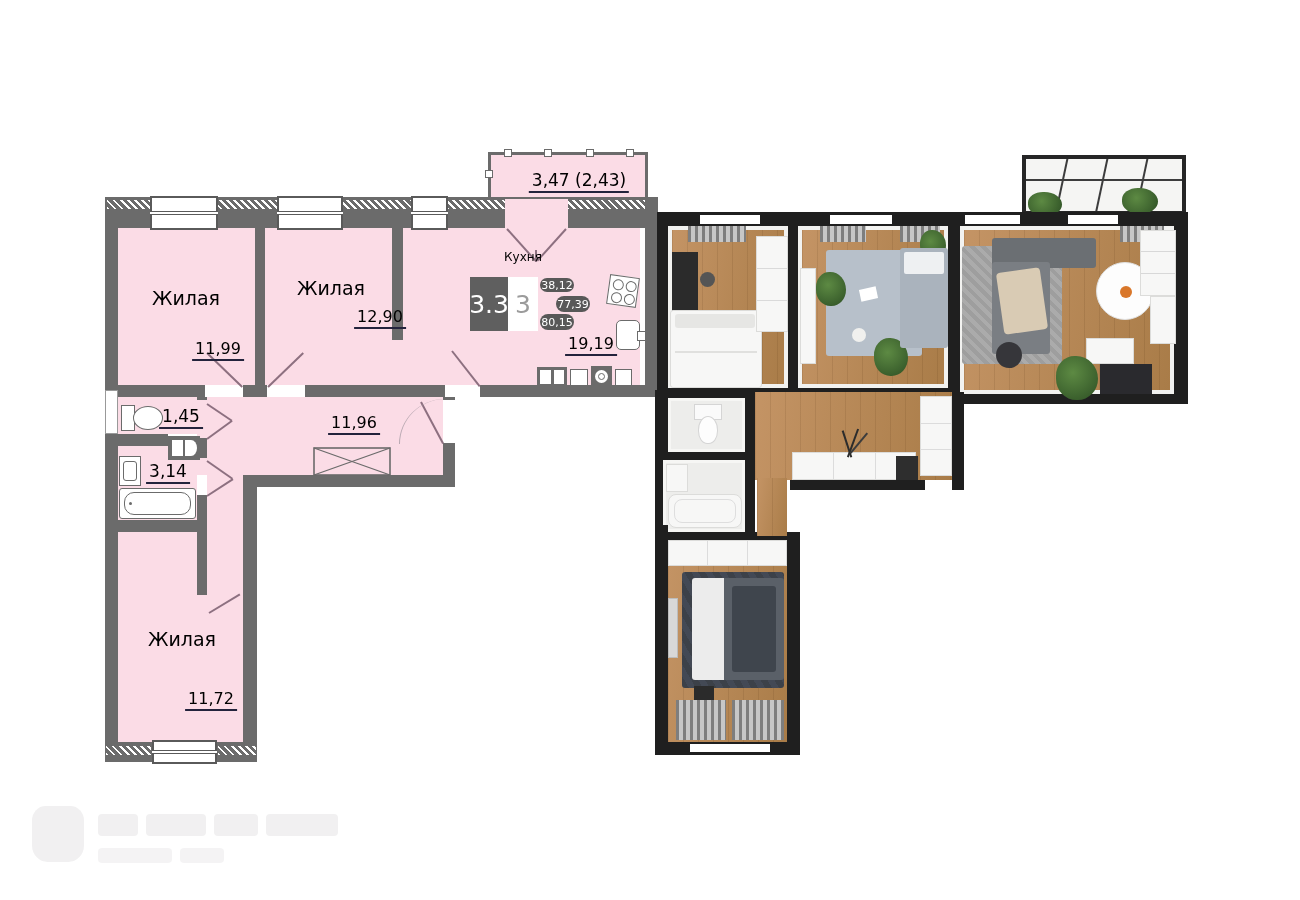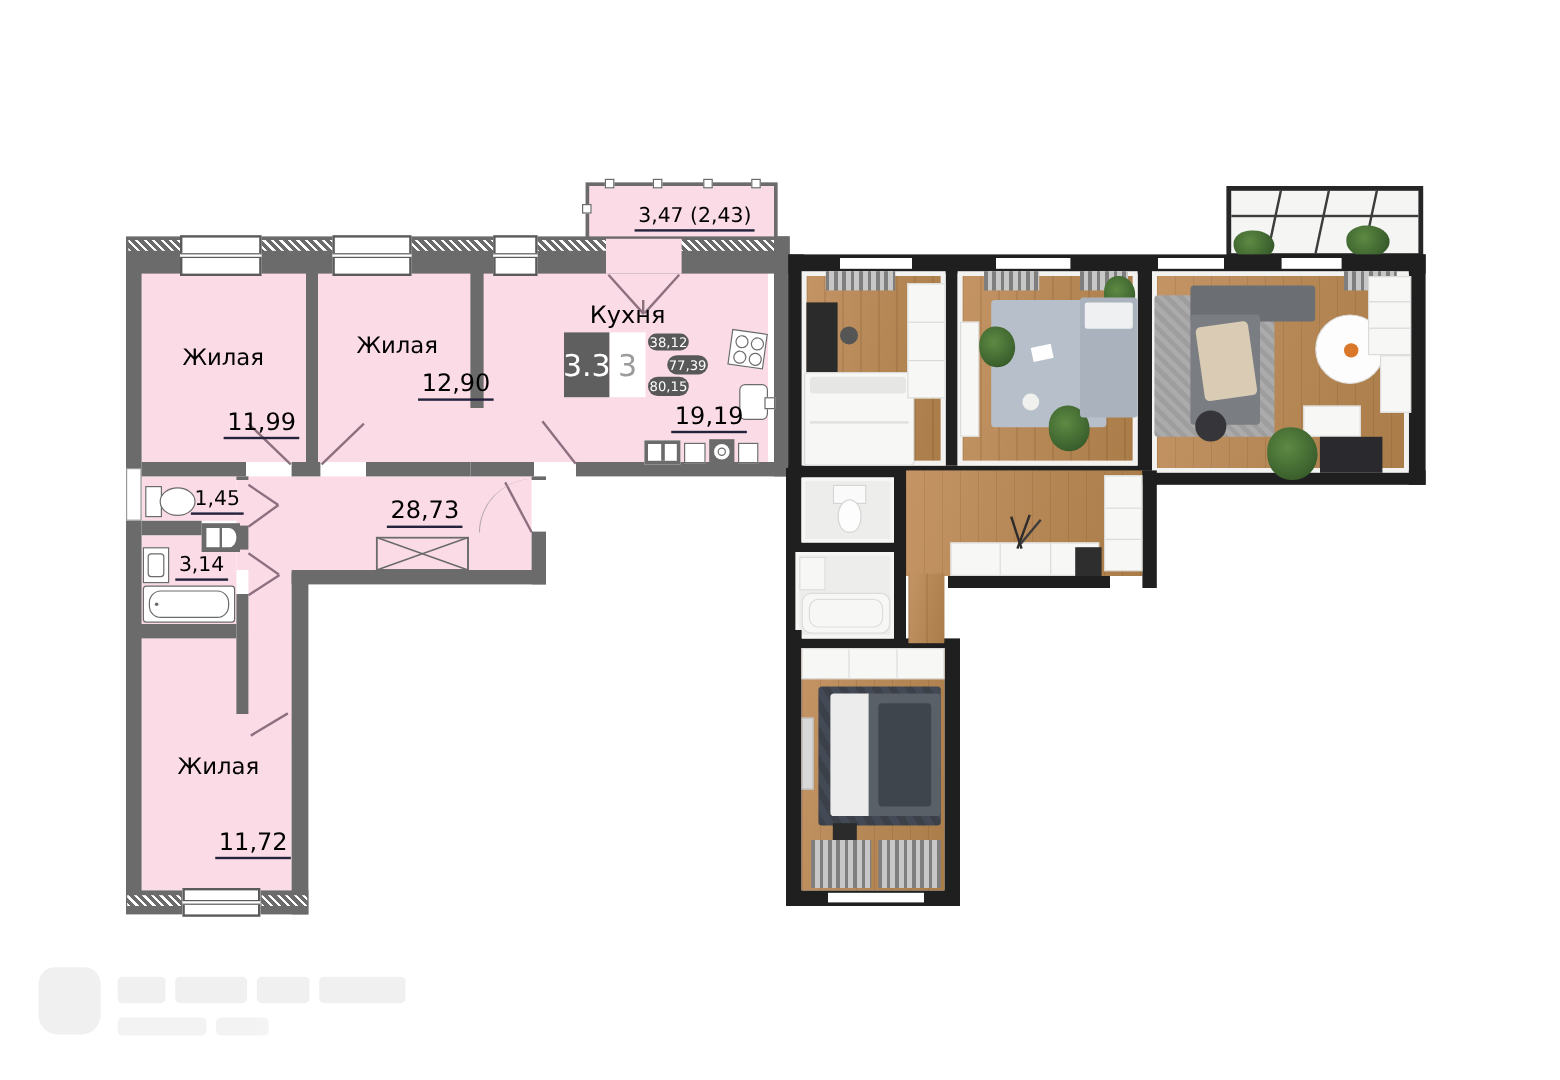--- a/index.html
+++ b/index.html
@@ -10,21 +10,21 @@
   .wall{position:absolute;background:#6b6b6b;}
   .room{position:absolute;background:#fbdce6;}
   .hatch{position:absolute;background:repeating-linear-gradient(45deg,#ffffff 0 2px,#6b6b6b 2px 5px);}
   .win{position:absolute;background:#ffffff;border:2px solid #5a5a5a;box-sizing:border-box;}
   .win .bar{position:absolute;left:-2px;right:-2px;top:50%;height:4px;margin-top:-2px;
             border-top:1.5px solid #5a5a5a;border-bottom:1.5px solid #5a5a5a;background:#fff;box-sizing:border-box;}
   .mull{position:absolute;width:8px;height:8px;background:#fff;border:1.5px solid #6b6b6b;box-sizing:border-box;}
   .door{position:absolute;height:2px;background:#8d7080;transform-origin:0 50%;}
   .lbl{position:absolute;color:#000000;white-space:nowrap;transform:translateX(-50%);}
   .rname{font-size:19px;}
-  .rarea{font-size:20px;border-bottom:2px solid #23233c;padding:0 3px 1px 3px;}
+  .rarea{font-size:16px;border-bottom:2px solid #23233c;padding:0 3px 1px 3px;}
   .fix{position:absolute;background:#fff;border:1.6px solid #6b6b6b;box-sizing:border-box;}
   .badge-dark{position:absolute;background:#5f5f5f;color:#fff;display:flex;align-items:center;justify-content:center;}
   .pill{position:absolute;background:#585858;color:#fff;border-radius:9px;font-size:11px;
         display:flex;align-items:center;justify-content:center;}
   
   .dw{position:absolute;background:#1f1f1f;}
   .wood{position:absolute;background:
         repeating-linear-gradient(90deg,rgba(60,30,0,0.10) 0 1px,rgba(255,255,255,0) 1px 15px),
         linear-gradient(100deg,#c49465,#a97c48);}
   .wfloor{position:absolute;background:#ededeb;}
@@ -154,25 +154,25 @@
     <div class="abs" style="left:591px;top:366px;width:21px;height:22px;background:#6b6b6b;">
       <div class="abs" style="left:4px;top:4px;width:13px;height:13px;background:#fff;border-radius:50%;"></div>
       <div class="abs" style="left:7px;top:7px;width:7px;height:7px;border:1.4px solid #6b6b6b;border-radius:50%;box-sizing:border-box;"></div>
     </div>
     <div class="fix" style="left:615px;top:369px;width:17px;height:17px;"></div>
 
     <div class="lbl rname" style="left:186px;top:287px;">Жилая</div>
     <div class="lbl rarea" style="left:218px;top:339px;">11,99</div>
     <div class="lbl rname" style="left:331px;top:277px;">Жилая</div>
     <div class="lbl rarea" style="left:380px;top:307px;">12,90</div>
-    <div class="lbl rname" style="left:523px;top:250px;font-size:20px;">Кухня</div>
+    <div class="lbl rname" style="left:523px;top:250px;font-size:12px;">Кухня</div>
     <div class="lbl rarea" style="left:591px;top:334px;">19,19</div>
     <div class="lbl rarea" style="left:181px;top:406px;font-size:17px;">1,45</div>
     <div class="lbl rarea" style="left:168px;top:461px;font-size:17px;">3,14</div>
-    <div class="lbl rarea" style="left:354px;top:413px;">28,73</div>
+    <div class="lbl rarea" style="left:354px;top:413px;">11,96</div>
     <div class="lbl rname" style="left:182px;top:628px;">Жилая</div>
     <div class="lbl rarea" style="left:211px;top:689px;">11,72</div>
 
     <div class="badge-dark" style="left:470px;top:277px;width:38px;height:54px;font-size:25px;">3.3</div>
     <div class="abs" style="left:508px;top:277px;width:30px;height:54px;background:#fff;color:#9b9b9b;font-size:25px;display:flex;align-items:center;justify-content:center;">3</div>
     <div class="pill" style="left:540px;top:278px;width:34px;height:14px;">38,12</div>
     <div class="pill" style="left:556px;top:296px;width:34px;height:16px;">77,39</div>
     <div class="pill" style="left:540px;top:314px;width:34px;height:16px;">80,15</div>
   </div>
 

